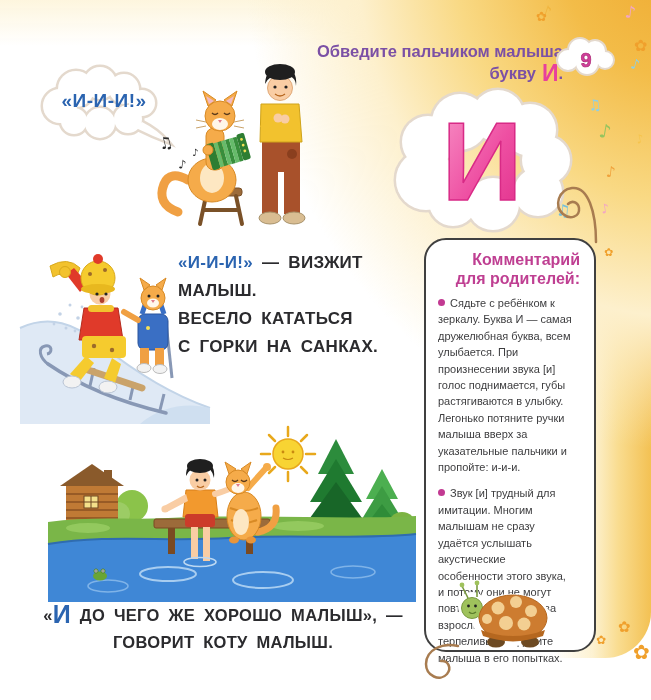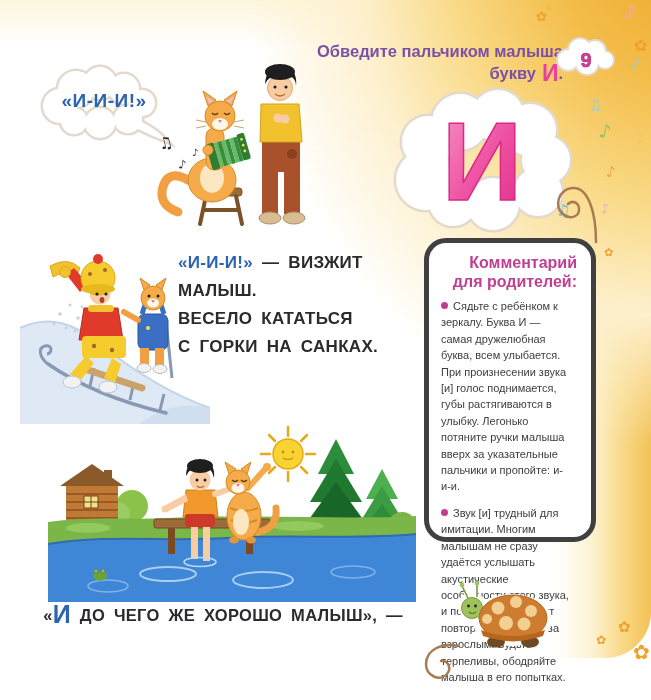--- a/index.html
+++ b/index.html
@@ -30,22 +30,22 @@
   
   .badge-svg{left:554px;top:36px;z-index:3;}
   
   .story1{position:absolute;left:178px;top:249px;width:228px;z-index:3;text-align:left;
      font-weight:bold;font-size:17px;line-height:28px;color:#2b2b2e;word-spacing:4px;letter-spacing:.3px;}
   .story2{position:absolute;left:28px;top:601px;width:390px;z-index:3;text-align:center;
      font-weight:bold;font-size:16.5px;line-height:27px;color:#2b2b2e;word-spacing:4px;letter-spacing:.3px;}
   .blue{color:#2b64b0;}
   .story2 .big-i2{color:#2b64b0;font-size:25px;vertical-align:-2px;}
   
-  .panel{position:absolute;left:424px;top:238px;width:172px;height:304px;z-index:2;box-sizing:border-box;
-     background:#fff;border:5px solid #404040;border-radius:22px;padding:10px 10px 8px 12px;}
+  .panel{position:absolute;left:424px;top:238px;width:172px;height:414px;z-index:2;box-sizing:border-box;
+     background:#fff;border:2px solid #404040;border-radius:22px;padding:10px 10px 8px 12px;}
   .panel-title{text-align:right;padding-right:4px;color:#bf3f92;font-weight:bold;
      font-size:16px;line-height:19px;margin-bottom:7px;}
   .bullet-p{margin:0 12px 10px 0;font-size:11px;line-height:16.4px;color:#3d3d3f;}
   .dot{display:inline-block;width:7px;height:7px;border-radius:50%;background:#c23a92;
      margin-right:5px;vertical-align:1px;}
   .curl{z-index:3;}
   
   .illus1{left:148px;top:58px;z-index:2;}
   .illus2{left:20px;top:236px;z-index:2;}
   .illus3{left:48px;top:424px;z-index:2;}
@@ -382,14 +382,15 @@
       </g>
       <circle cx="240" cy="30" r="15" fill="#f8d433" stroke="#e8a81c" stroke-width="1.5"></circle>
       <circle cx="235" cy="28" r="1.4" fill="#c98a10"></circle>
         <circle cx="245" cy="28" r="1.4" fill="#c98a10"></circle>
       <path d="M235,34 Q240,37 245,34" stroke="#c98a10" stroke-width="1.2" fill="none"></path>
     </g>
   </svg>
 
   <div class="story2">
     <div><span>«</span><span class="big-i2">И</span><span> ДО ЧЕГО ЖЕ ХОРОШО МАЛЫШ», —</span></div>
+    <div>ГОВОРИТ КОТУ МАЛЫШ.</div>
   </div>
 </div>
 
 </body></html>

